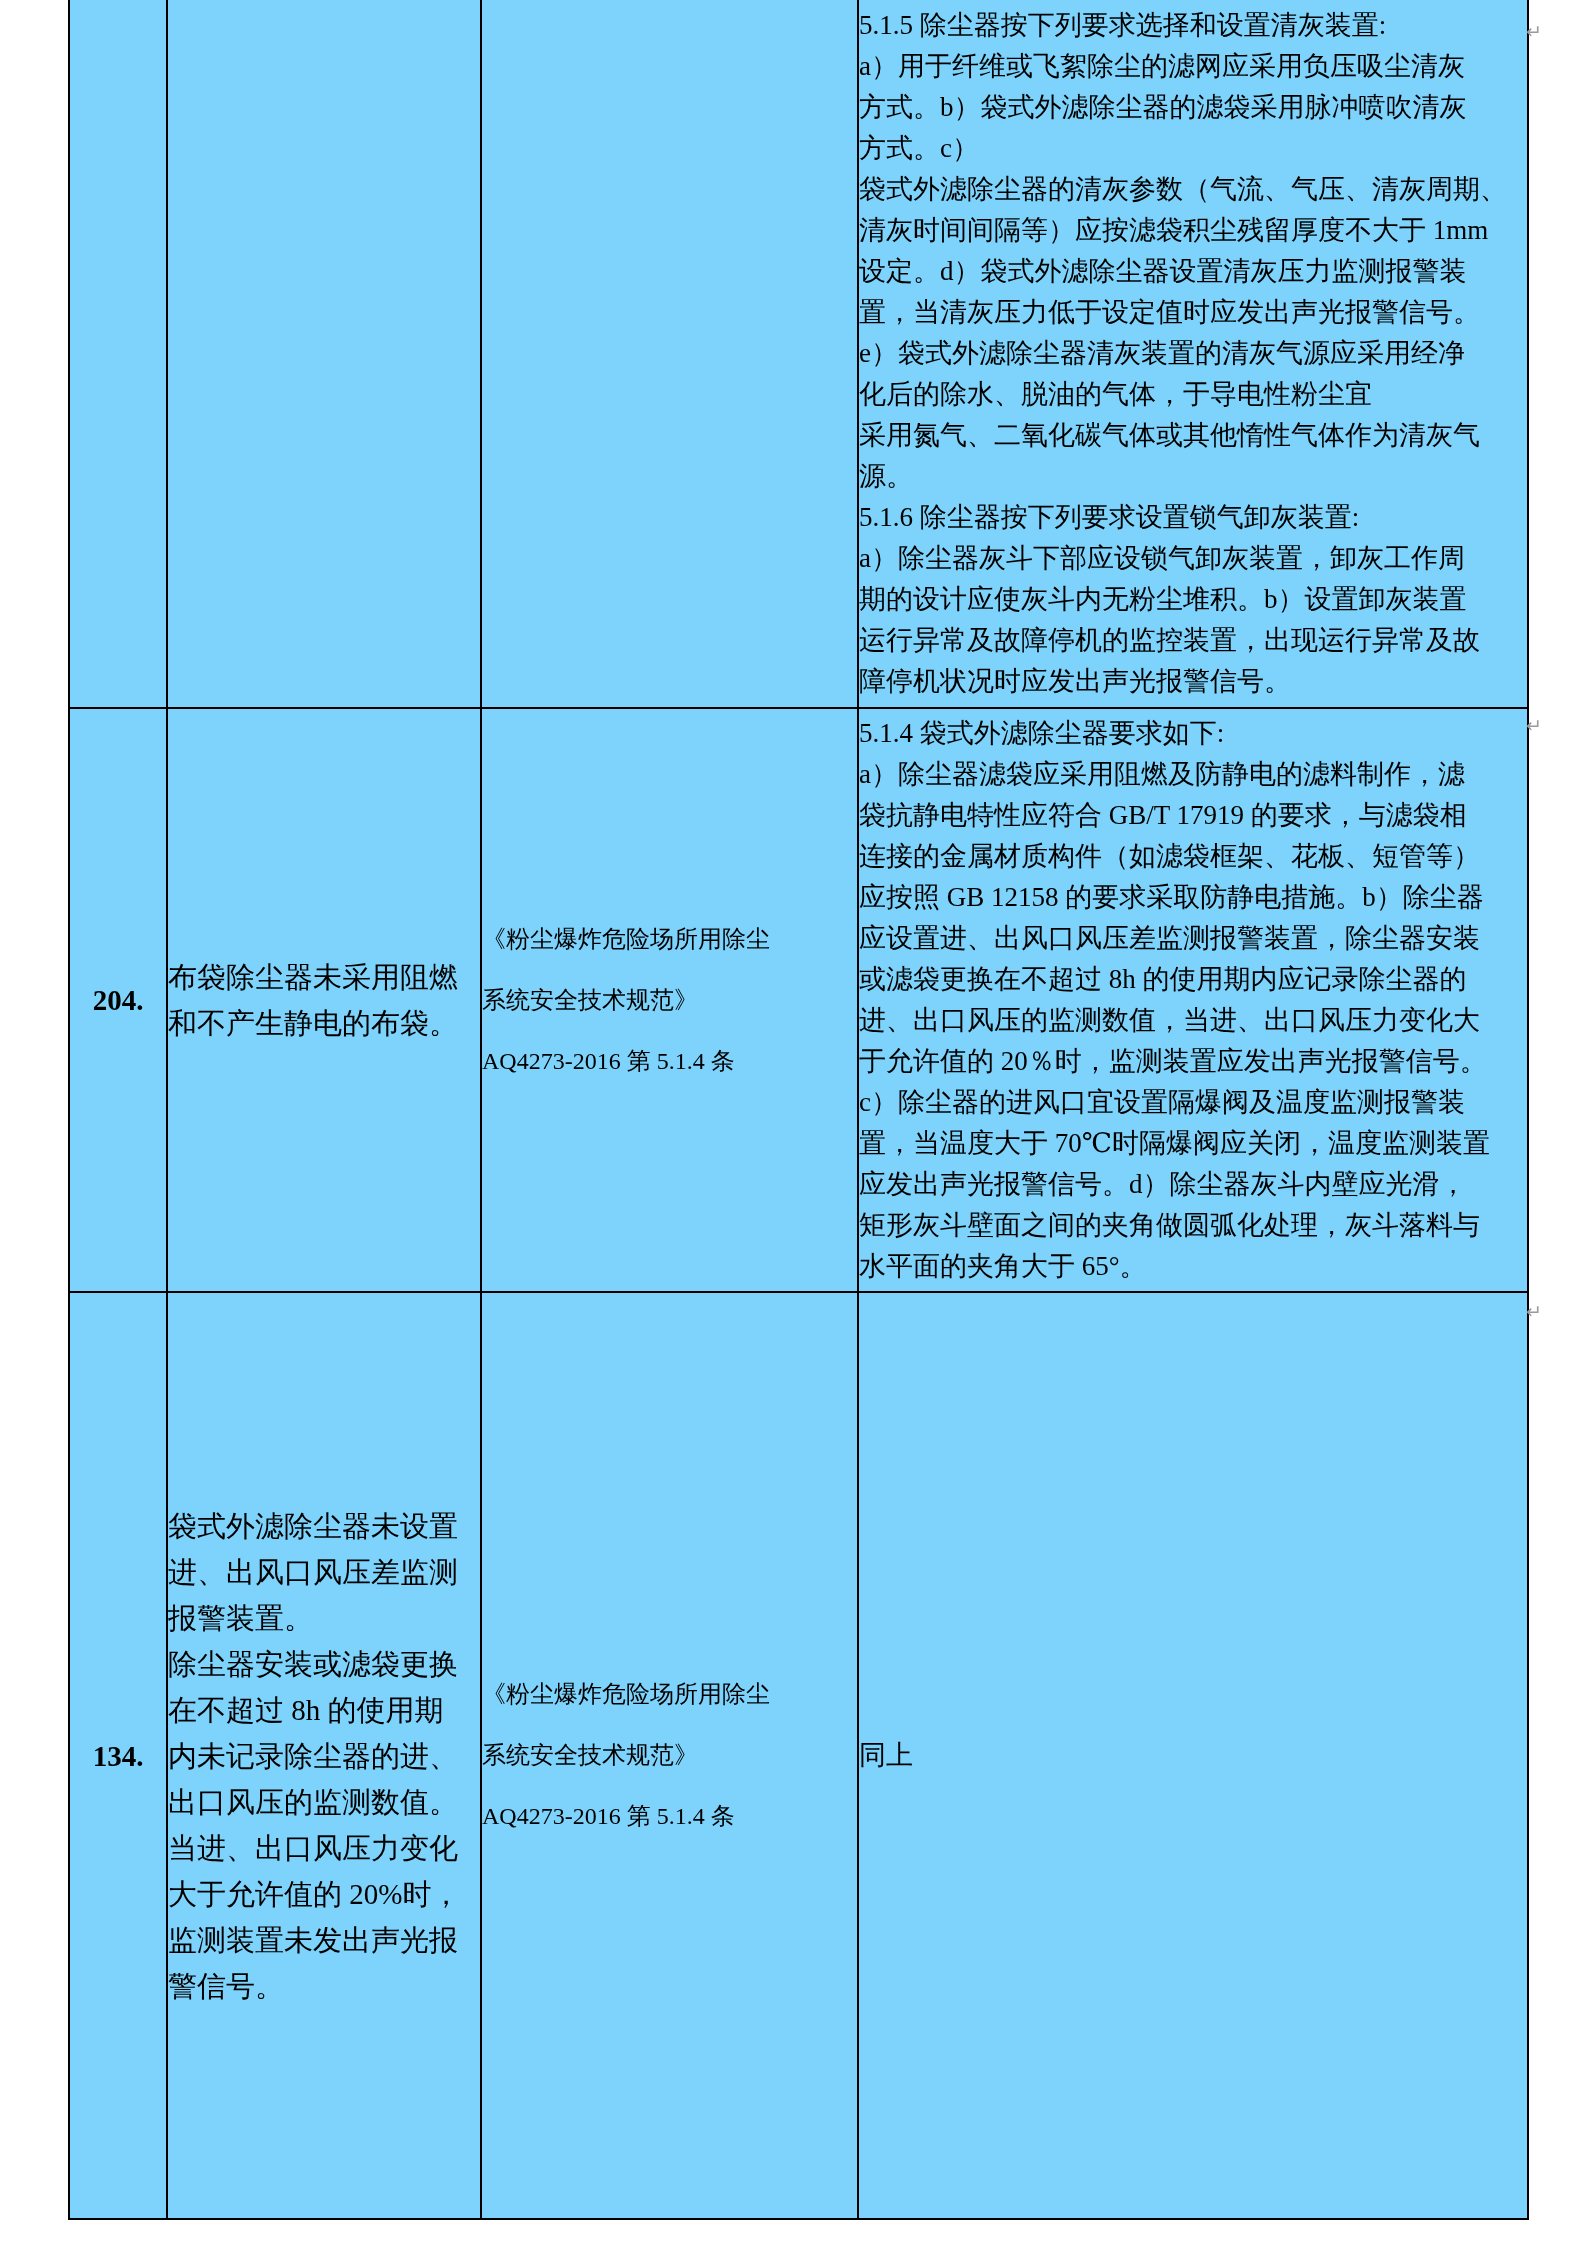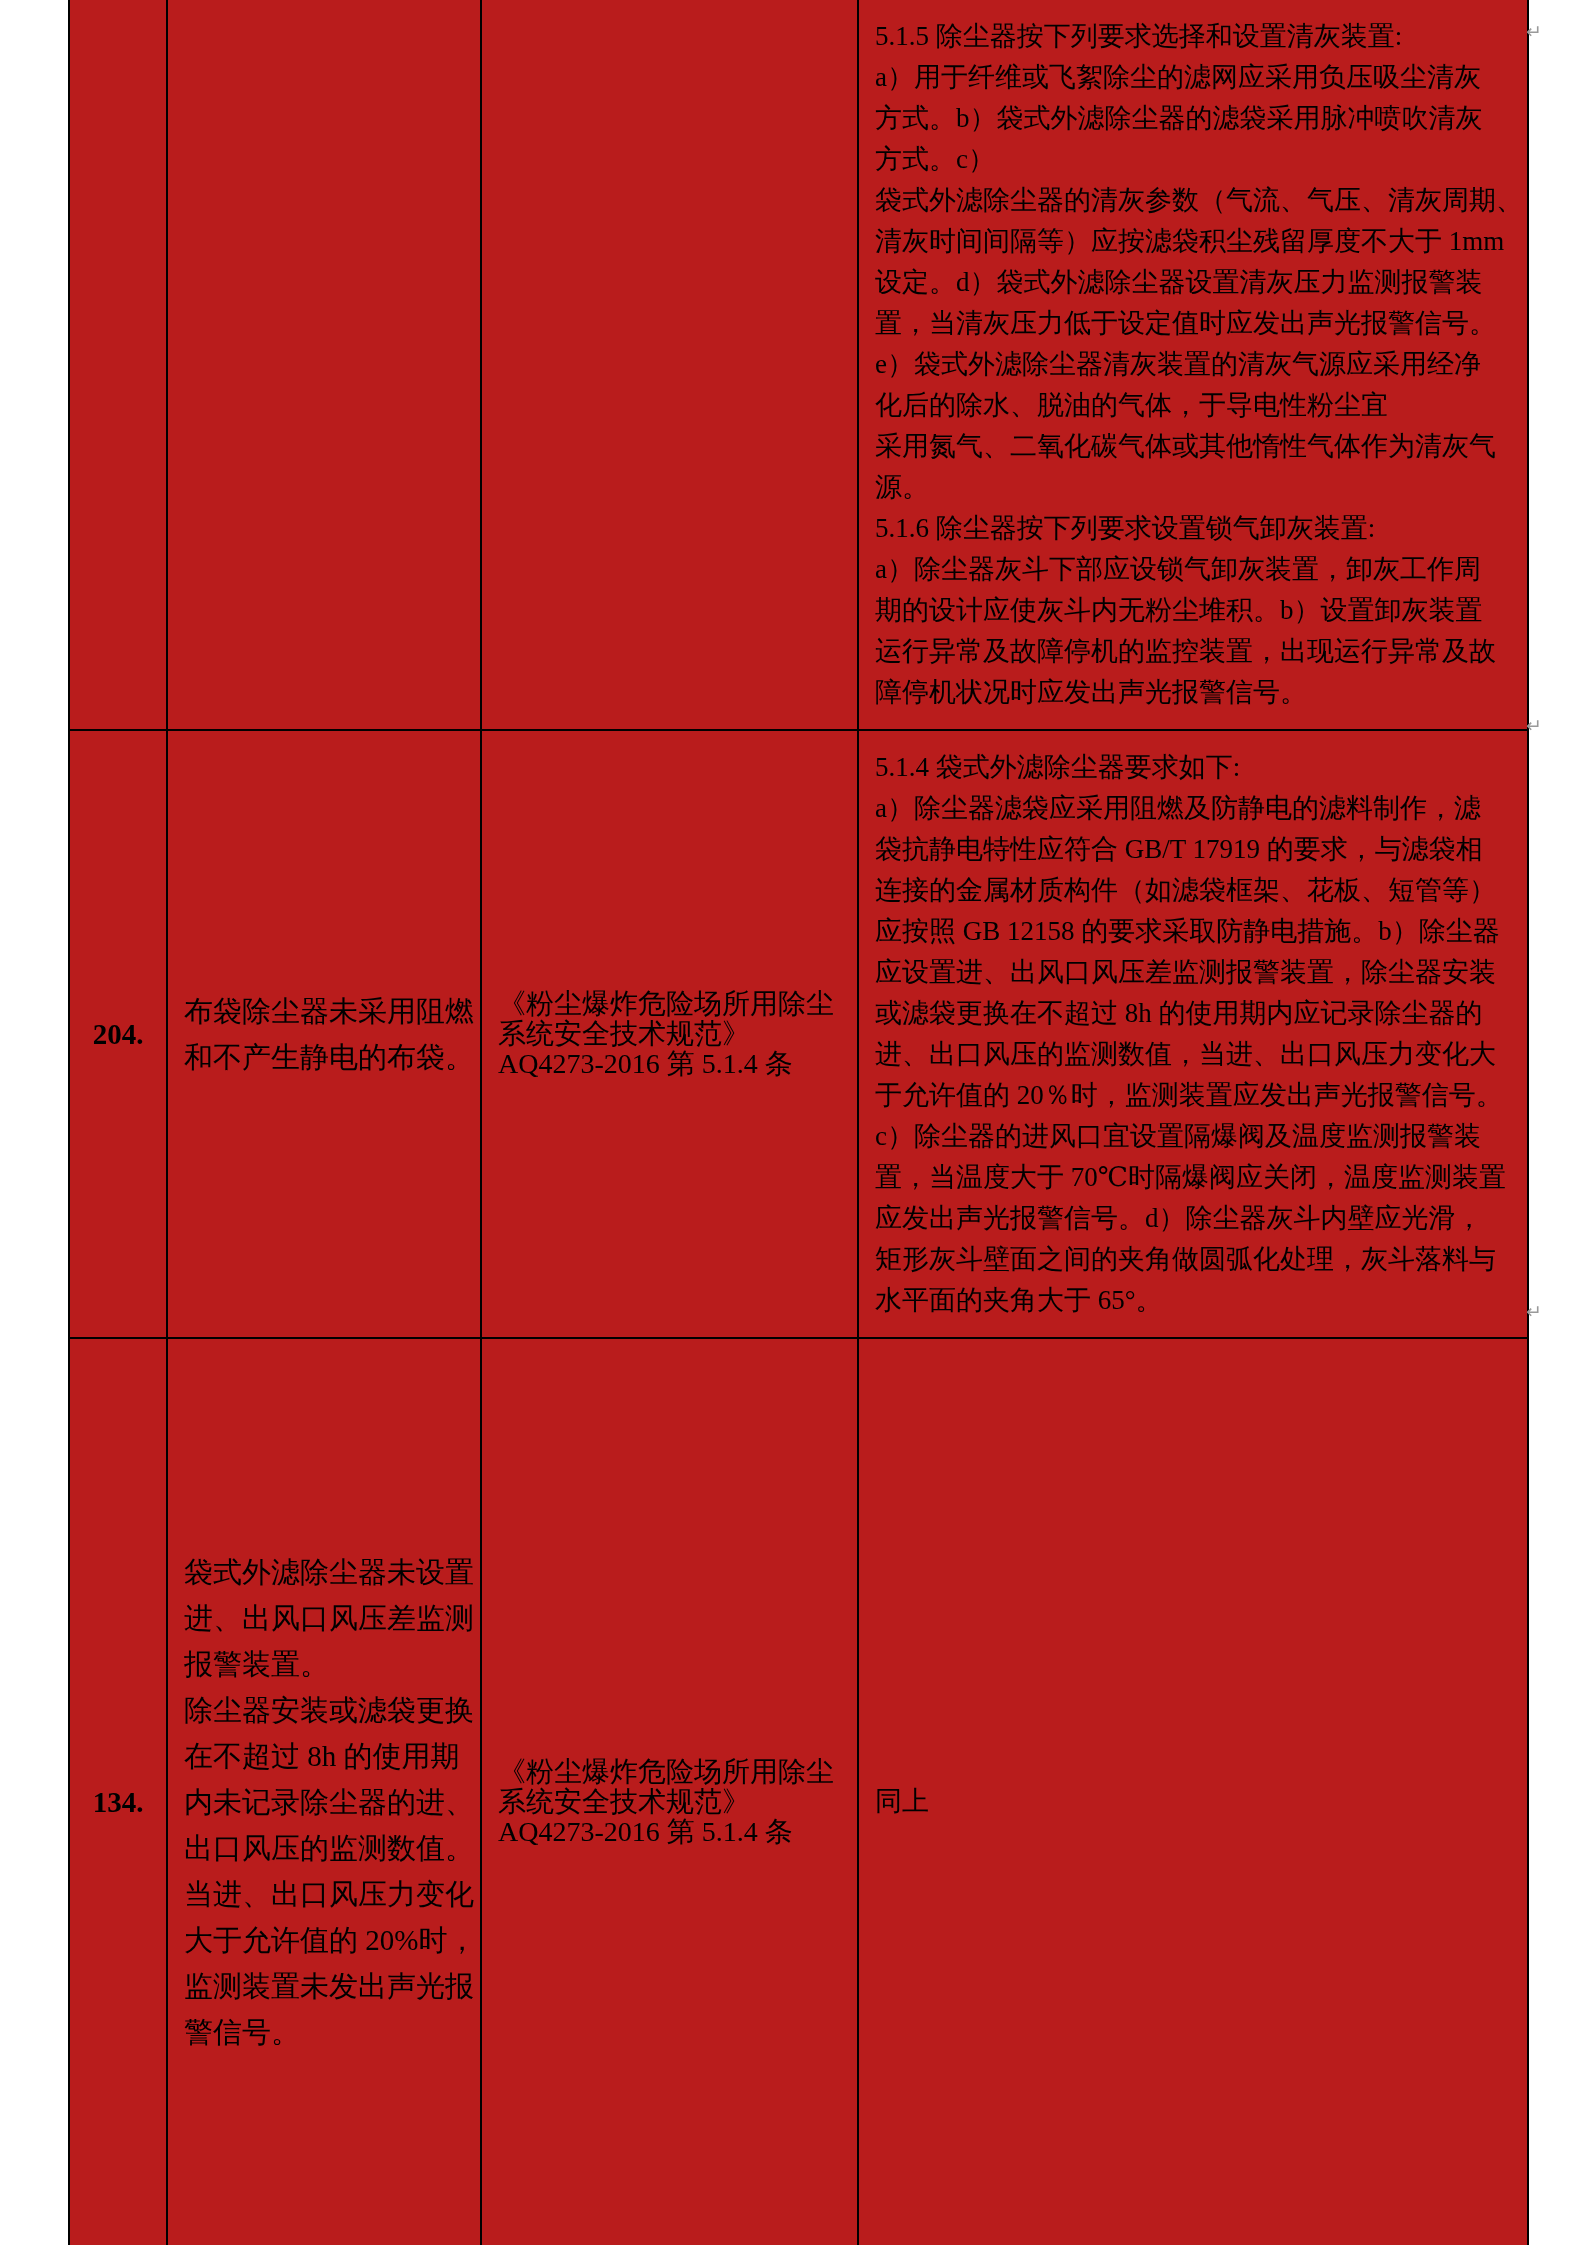--- a/index.html
+++ b/index.html
@@ -20,45 +20,45 @@
     position: absolute;
     left: 68px;
     top: 0;
     border-collapse: collapse;
     table-layout: fixed;
     width: 1459px;
   }
   table.doc-table td {
     border: 2px solid #000000;
     vertical-align: middle;
-    padding: 16px;
+    padding: 0;
     overflow: hidden;
-    background: #b91c1c;
+    background: #7dd3fc;
   }
   
   table.doc-table tr.row-first td {
     border-top: none;
   }
   td.cell-num {
     text-align: center;
     font-size: 29px;
     line-height: 36px;
     white-space: nowrap;
     font-weight: bold;
   }
   td.cell-issue {
     padding: 6px 8px 6px 14px;
     font-size: 29px;
     line-height: 46px;
     white-space: nowrap;
   }
   td.cell-basis {
     padding: 6px 4px 6px 6px;
-    font-size: 28px;
-    line-height: 30px;
+    font-size: 24px;
+    line-height: 61px;
     white-space: nowrap;
   }
   td.cell-req {
     padding: 6px 6px 6px 12px;
     font-size: 27px;
     line-height: 41px;
     white-space: nowrap;
   }
   .eor-mark {
     position: absolute;

